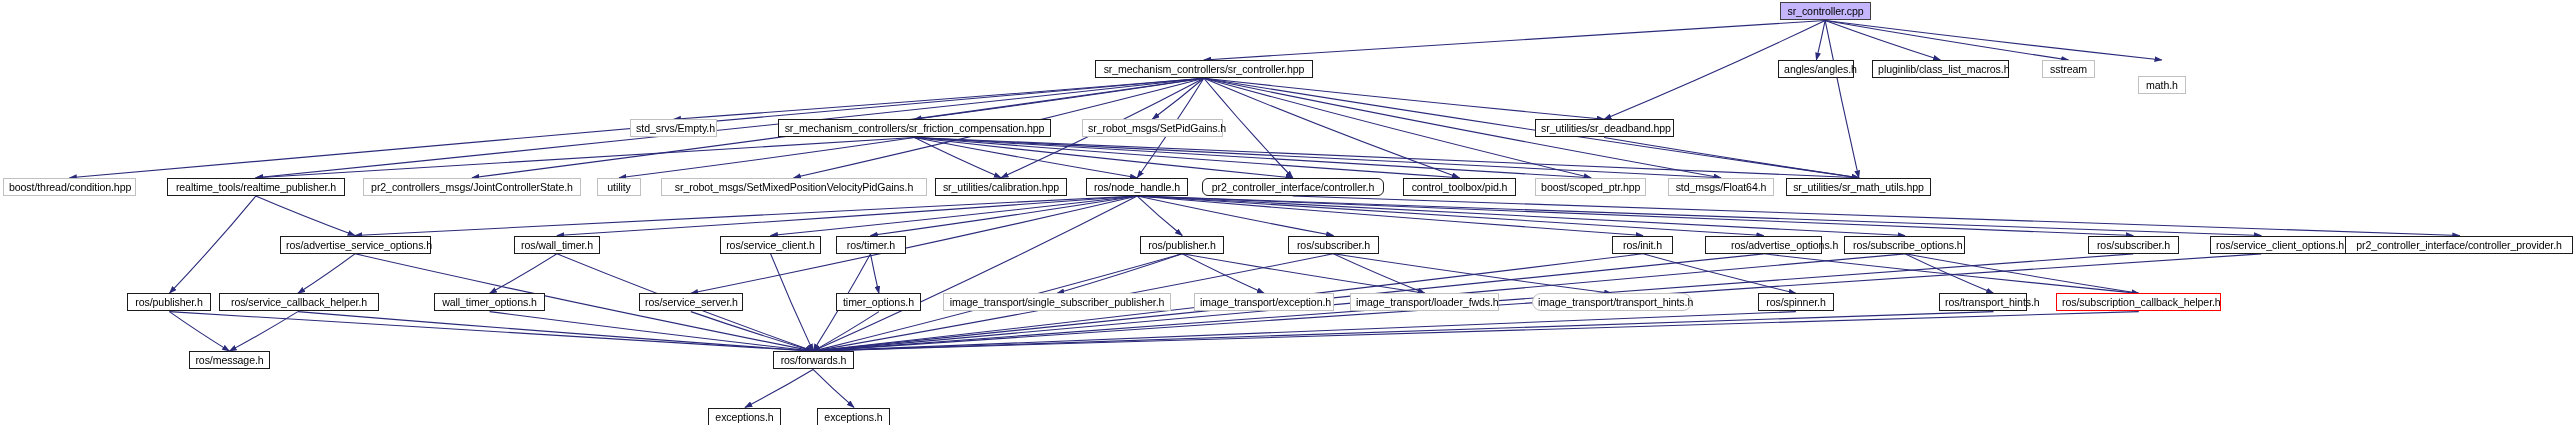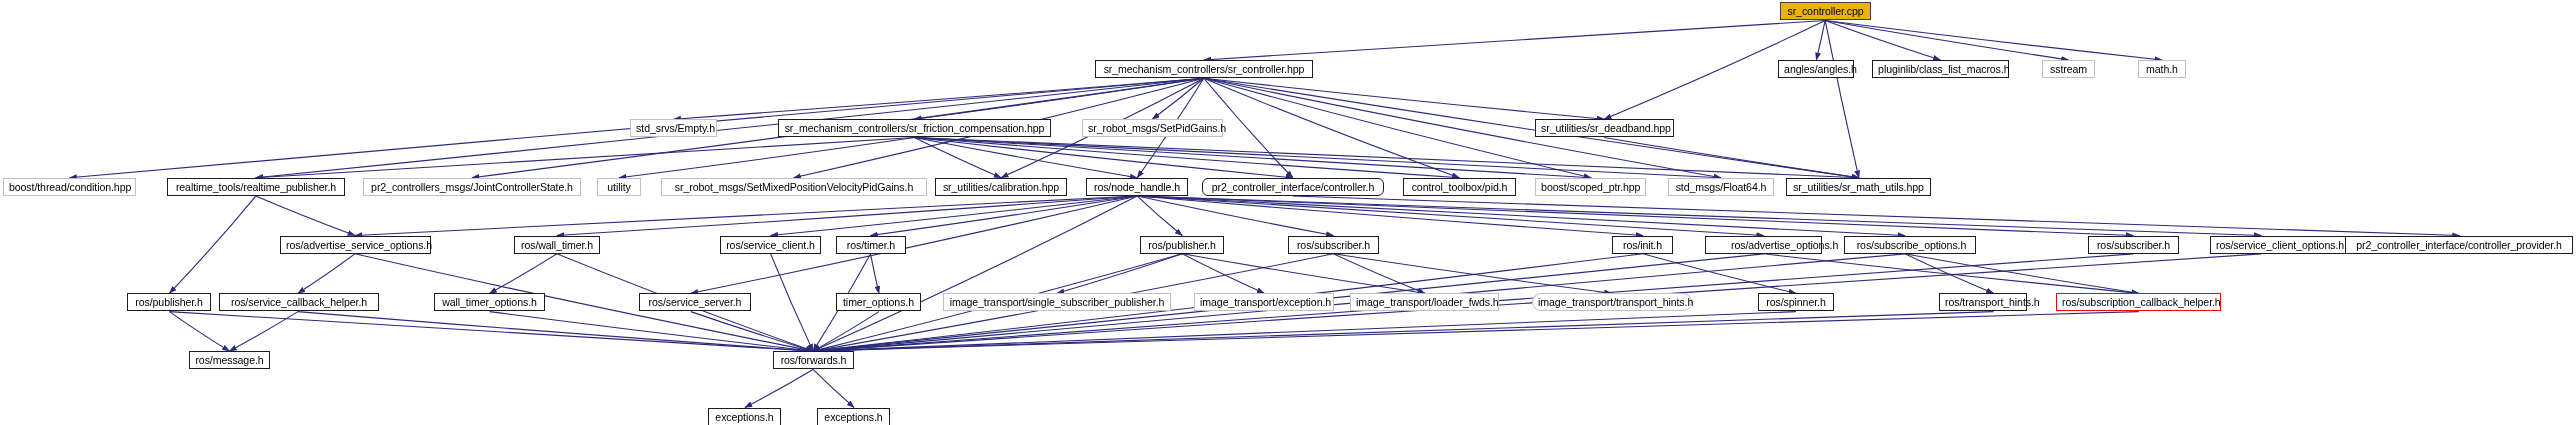--- a/index.html
+++ b/index.html
@@ -34,21 +34,21 @@
     color: #000000;
     background: #ffffff;
     border: 0.7px solid #c0c0c0;
     padding: 0 5.1px;
     letter-spacing: -0.1px;
   }
   .node.bold {
     border: 1.2px solid #1b1b1b;
   }
   .node.root {
-    background: #eab308;
+    background: #c4b5fd;
     border: 1.2px solid #404040;
   }
   .node.hot {
     border: 1.2px solid #ff0000;
   }
 </style>
 </head>
 <body>
 
 <div id="canvas">
@@ -143,21 +143,21 @@
         <path d="M1111,505 Q1067.755,531 1018,557"></path>
         <path d="M1111,505 Q1137.04,531 1167,557"></path>
       </g>
   </svg>
   <div id="node-layer">
       <div class="node root" style="left: 1780px; top: 2.2px; width: 91px;">sr_controller.cpp</div>
       <div class="node bold" style="left: 1095px; top: 60px; width: 218px;">sr_mechanism_controllers/sr_controller.hpp</div>
       <div class="node bold" style="left: 1778px; top: 60px; width: 76px;">angles/angles.h</div>
       <div class="node bold" style="left: 1872px; top: 60px; width: 137px;">pluginlib/class_list_macros.h</div>
       <div class="node" style="left: 2042px; top: 60px; width: 53px;">sstream</div>
-      <div class="node" style="left: 2138px; top: 60px; width: 48px;">math.h</div>
+      <div class="node" style="left: 2138px; top: 76px; width: 48px;">math.h</div>
       <div class="node" style="left: 630px; top: 119px; width: 87px;">std_srvs/Empty.h</div>
       <div class="node bold" style="left: 778px; top: 119px; width: 273px;">sr_mechanism_controllers/sr_friction_compensation.hpp</div>
       <div class="node" style="left: 1082px; top: 119px; width: 141px;">sr_robot_msgs/SetPidGains.h</div>
       <div class="node bold" style="left: 1535px; top: 119px; width: 139px;">sr_utilities/sr_deadband.hpp</div>
       <div class="node" style="left: 2.9px; top: 178px; width: 133px;">boost/thread/condition.hpp</div>
       <div class="node bold" style="left: 167px; top: 178px; width: 178px;">realtime_tools/realtime_publisher.h</div>
       <div class="node" style="left: 363px; top: 178px; width: 218px;">pr2_controllers_msgs/JointControllerState.h</div>
       <div class="node" style="left: 597px; top: 178px; width: 44px;">utility</div>
       <div class="node" style="left: 661px; top: 178px; width: 266px;">sr_robot_msgs/SetMixedPositionVelocityPidGains.h</div>
       <div class="node bold" style="left: 935px; top: 178px; width: 132px;">sr_utilities/calibration.hpp</div>
@@ -168,28 +168,28 @@
       <div class="node" style="left: 1668px; top: 178px; width: 106px;">std_msgs/Float64.h</div>
       <div class="node bold" style="left: 1786px; top: 178px; width: 145px;">sr_utilities/sr_math_utils.hpp</div>
       <div class="node bold" style="left: 280px; top: 236px; width: 151px;">ros/advertise_service_options.h</div>
       <div class="node bold" style="left: 514px; top: 236px; width: 86px;">ros/wall_timer.h</div>
       <div class="node bold" style="left: 720px; top: 236px; width: 101px;">ros/service_client.h</div>
       <div class="node bold" style="left: 836px; top: 236px; width: 70px;">ros/timer.h</div>
       <div class="node bold" style="left: 1140px; top: 236px; width: 84px;">ros/publisher.h</div>
       <div class="node bold" style="left: 1288px; top: 236px; width: 91px;">ros/subscriber.h</div>
       <div class="node bold" style="left: 1612px; top: 236px; width: 61px;">ros/init.h</div>
       <div class="node bold" style="left: 1705px; top: 236px; width: 117px; padding-left: 25px;">ros/advertise_options.h</div>
-      <div class="node bold" style="left: 1844px; top: 236px; width: 132px; padding-left: 8px;">ros/subscribe_options.h</div>
+      <div class="node bold" style="left: 1844px; top: 236px; width: 121px; padding-left: 8px;">ros/subscribe_options.h</div>
       <div class="node bold" style="left: 2088px; top: 236px; width: 91px;">ros/subscriber.h</div>
       <div class="node bold" style="left: 2193px; top: 236px; width: 136px; margin-left: 17px;">ros/service_client_options.h</div>
       <div class="node bold" style="left: 2345px; top: 236px; width: 228px;">pr2_controller_interface/controller_provider.h</div>
       <div class="node bold" style="left: 127px; top: 293px; width: 84px;">ros/publisher.h</div>
       <div class="node bold" style="left: 219px; top: 293px; width: 160px;">ros/service_callback_helper.h</div>
       <div class="node bold" style="left: 434px; top: 293px; width: 111px;">wall_timer_options.h</div>
-      <div class="node bold" style="left: 639px; top: 293px; width: 112px;">ros/service_server.h</div>
+      <div class="node bold" style="left: 639px; top: 293px; width: 104px;">ros/service_server.h</div>
       <div class="node bold" style="left: 836px; top: 293px; width: 85px;">timer_options.h</div>
       <div class="node" style="left: 943px; top: 293px; width: 228px;">image_transport/single_subscriber_publisher.h</div>
       <div class="node" style="left: 1194px; top: 293px; width: 140px;">image_transport/exception.h</div>
       <div class="node" style="left: 1350px; top: 293px; width: 149px;">image_transport/loader_fwds.h</div>
       <div class="node" style="left: 1532px; top: 293px; width: 160px; border-radius: 9px;">image_transport/transport_hints.h</div>
       <div class="node bold" style="left: 1758px; top: 293px; width: 76px;">ros/spinner.h</div>
       <div class="node bold" style="left: 1939px; top: 293px; width: 88px;">ros/transport_hints.h</div>
       <div class="node hot" style="left: 2056px; top: 293px; width: 165px;">ros/subscription_callback_helper.h</div>
       <div class="node bold" style="left: 189px; top: 351px; width: 81px;">ros/message.h</div>
       <div class="node bold" style="left: 773px; top: 351px; width: 81px;">ros/forwards.h</div>

